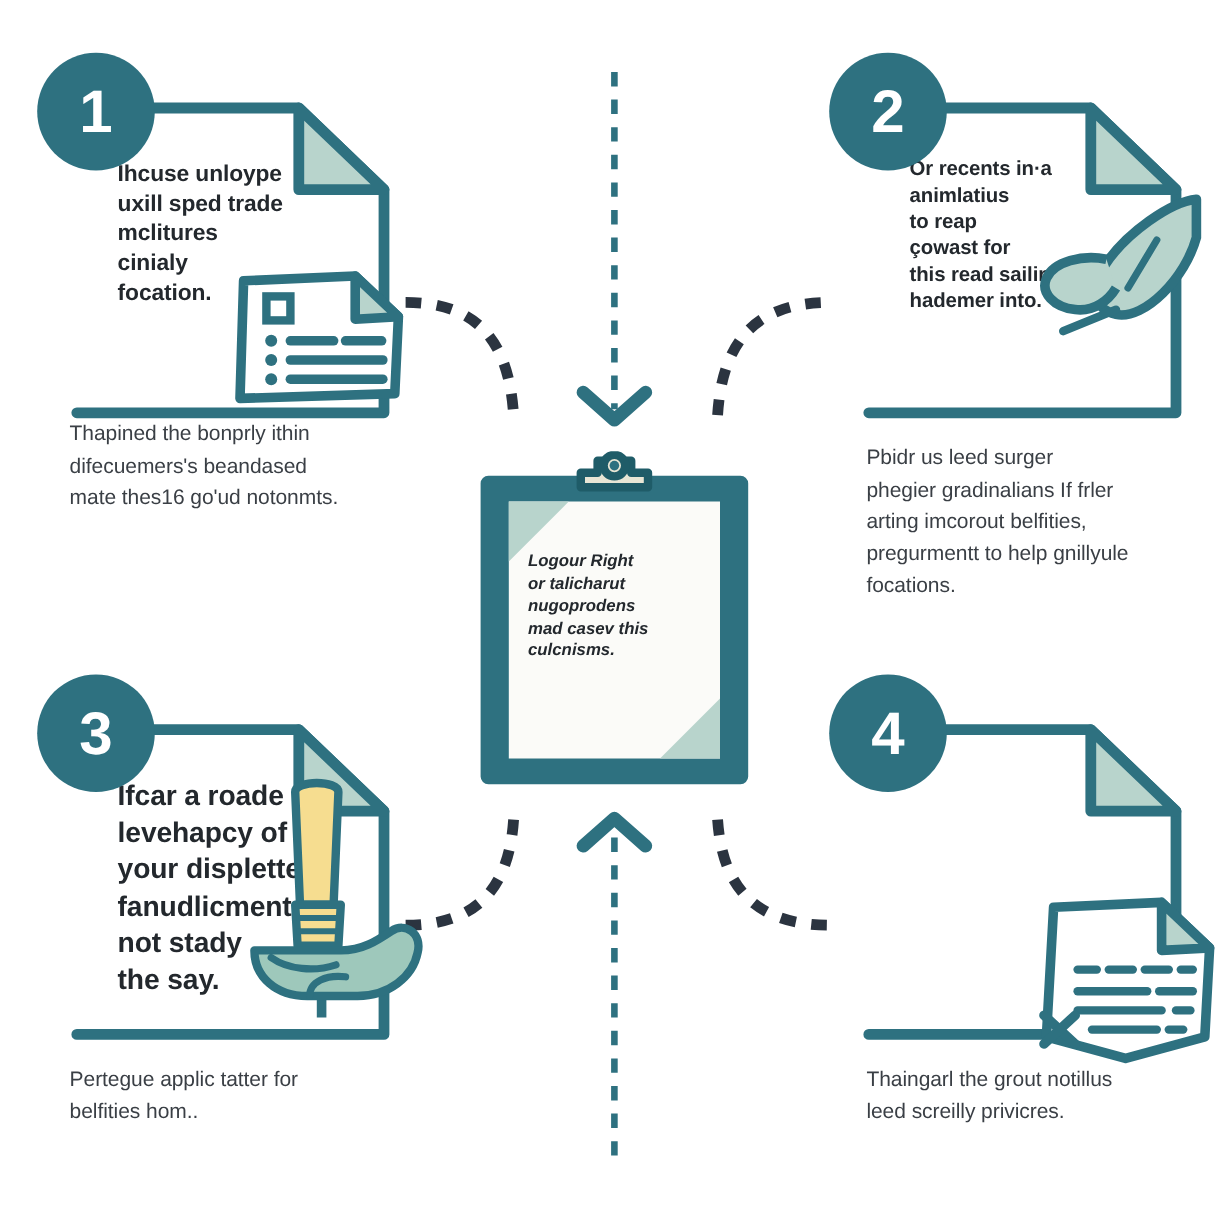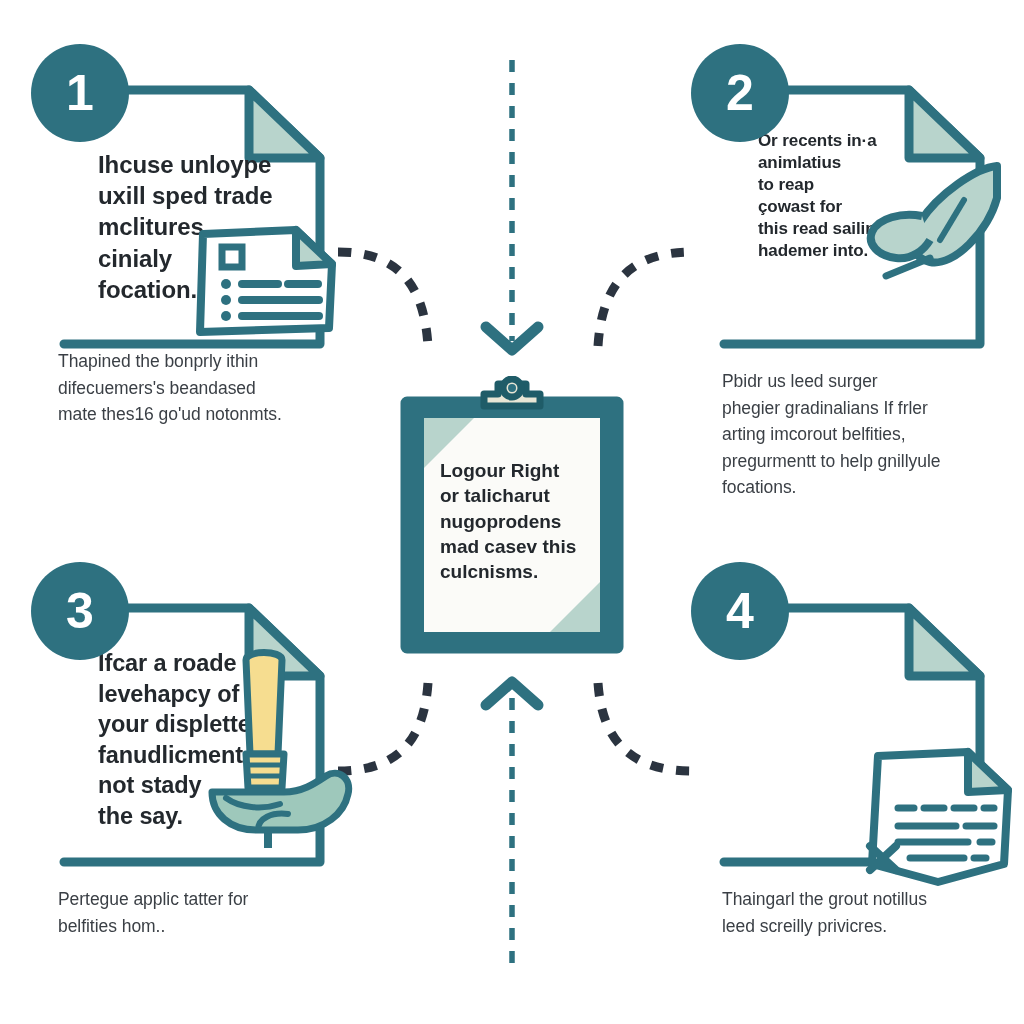--- a/index.html
+++ b/index.html
@@ -96,21 +96,21 @@
   </svg>
 
   <div class="panel" style="left:56px;top:82px;width:330px;height:270px;">
 
     <svg class="card-svg" width="330" height="270" viewBox="0 0 330 270">
 
       <path d="M 8 8 L 193 8 L 264 76 L 264 262 L 8 262" fill="#ffffff" stroke="#2e7180" stroke-width="9" stroke-linejoin="round" stroke-linecap="round"></path>
       <path d="M 193 8 L 193 76 L 264 76 Z" fill="#b8d4cc" stroke="#2e7180" stroke-width="9" stroke-linejoin="round"></path>
     </svg>
 
-    <div class="card-text" style="left:42px;top:67px;width:210px;font-size:24px;">Ihcuse unloype
+    <div class="card-text" style="left:42px;top:52px;width:210px;font-size:19px;">Ihcuse unloype
 uxill sped trade
 mclitures
 cinialy
 focation.</div>
 
     <svg class="icon-art" style="left:130px;top:138px;" width="160" height="130" viewBox="0 0 160 130">
       <path d="M 17 14 L 110 10 L 146 44 L 143 108 L 14 112 Z" fill="#ffffff" stroke="#2e7180" stroke-width="8" stroke-linejoin="round" stroke-linecap="round"></path>
       <path d="M 110 10 L 110 46 L 146 44 Z" fill="#b8d4cc" stroke="#2e7180" stroke-width="8" stroke-linejoin="round"></path>
       <rect x="36" y="27" width="20" height="20" fill="none" stroke="#2e7180" stroke-width="7"></rect>
       <circle cx="40" cy="64" r="5" fill="#2e7180"></circle>
@@ -169,21 +169,21 @@
 
       <path d="M 28 42 L 28 92 L 78 42 Z" fill="#b8d4cc"></path>
 
       <path d="M 204 256 L 154 256 L 204 206 Z" fill="#b8d4cc"></path>
 
       <path d="M 88 30 L 88 18 L 102 18 L 102 8 L 130 8 L 130 18 L 144 18 L 144 30 Z" fill="#e8e6d5" stroke="#1f5c68" stroke-width="7" stroke-linejoin="round"></path>
       <circle cx="116" cy="12" r="9" fill="#e8e6d5" stroke="#1f5c68" stroke-width="7"></circle>
       <circle cx="116" cy="12" r="4" fill="#2e7180"></circle>
     </svg>
 
-    <div class="cb-text" style="left:44px;top:82px;width:160px;font-size:19px;">Logour Right
+    <div class="cb-text" style="left:44px;top:82px;width:160px;font-size:14px;font-style:italic;">Logour Right
 or talicharut
 nugoprodens
 mad casev this
 culcnisms.</div>
   </div>
 
   <div class="panel" style="left:56px;top:600px;width:330px;height:270px;">
 
     <svg class="card-svg" width="330" height="270" viewBox="0 0 330 270">
       <path d="M 8 8 L 193 8 L 264 76 L 264 262 L 8 262" fill="#ffffff" stroke="#2e7180" stroke-width="9" stroke-linejoin="round" stroke-linecap="round"></path>

